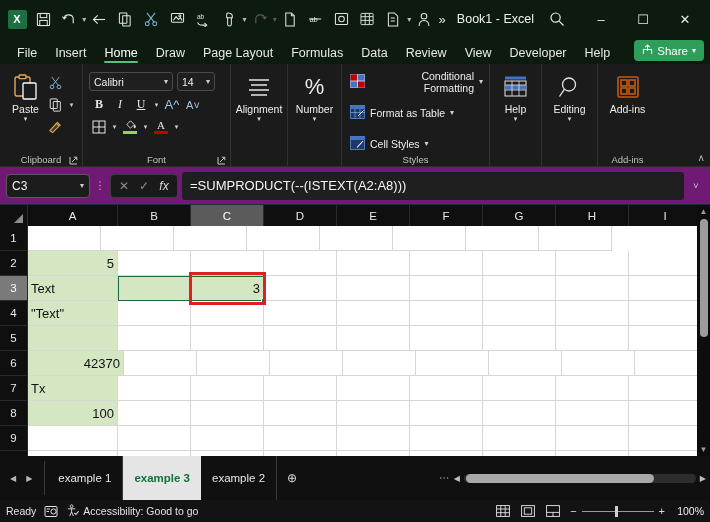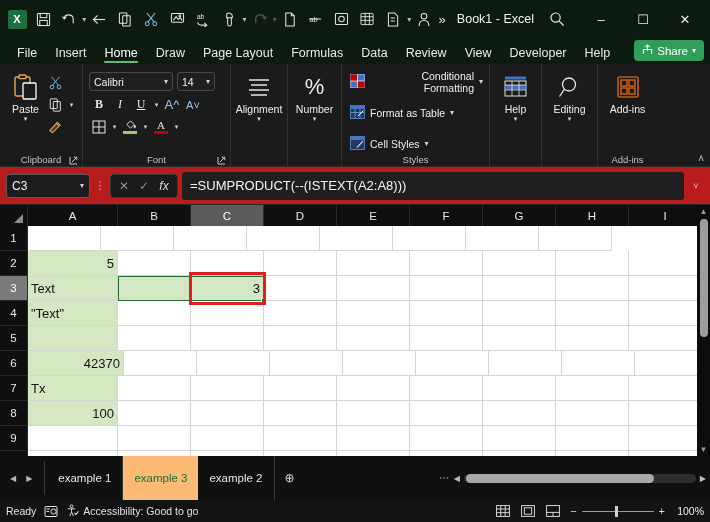--- a/index.html
+++ b/index.html
@@ -96,21 +96,21 @@
     width: 38px; height: 19px; border: 1px solid #4a4a4a; border-radius: 3px; background: #1f1f1f;
     color: #f0f0f0; font-size: 10.5px; display: flex; align-items: center; padding: 0 4px;
     justify-content: space-between; margin-left: 4px;
   }
   .styles-list { display: flex; flex-direction: column; gap: 14px; padding-top: 3px; text-align: right; }
   .style-item { display: flex; align-items: center; gap: 5px; color: #ededed; font-size: 10.5px; height: 17px;}
   .ribbon-collapse { position: absolute; right: 6px; bottom: 2px; color: #cfcfcf; font-size: 10px; }
 
   
   .formula-row {
-    flex: 0 0 38px; background: #b91c1c; display: flex; align-items: center;
+    flex: 0 0 38px; background: #701a75; display: flex; align-items: center;
     padding: 0 6px; gap: 4px; border-bottom: 1px solid #2b2b2b;
   }
   .namebox {
     width: 84px; height: 24px; border: 1px solid #5a5a5a; border-radius: 4px; background: #1c1c1c;
     color: #f2f2f2; font-size: 12px; display: flex; align-items: center; justify-content: space-between;
     padding: 0 5px;
   }
   .fb-dots { color: #bdbdbd; font-size: 11px; width: 12px; text-align: center; }
   .fb-icons {
     display: flex; align-items: center; gap: 2px; height: 24px;
@@ -181,21 +181,21 @@
   
   .sheetbar {
     flex: 0 0 24px; background: #101010; display: flex; align-items: stretch; position: relative;
   }
   .nav-arrows { display: flex; align-items: center; gap: 10px; padding: 0 10px; color: #b6b6b6; font-size: 8px;}
   .tab-div { width: 1px; background: #3a3a3a; margin: 5px 2px; }
   .stab {
     display: flex; align-items: center; padding: 16px 11px; font-size: 11.5px; color: #e6e6e6;
     border-right: 1px solid #3a3a3a;
   }
-  .stab.active { background: #fdba74; color: #13713c; font-weight: normal; border-right: none; }
+  .stab.active { background: #e5e5e5; color: #13713c; font-weight: bold; border-right: none; }
   .add-sheet { display: flex; align-items: center; padding: 0 10px; color: #d8d8d8; font-size: 12px; }
   .hscroll-area { margin-left: auto; display: flex; align-items: center; gap: 4px; padding-right: 4px; }
   .h-dots { color: #bfbfbf; font-size: 10px; letter-spacing: 0; writing-mode: vertical-rl; }
   .hs-arrow { color: #bdbdbd; font-size: 8px; }
   .hs-track { width: 232px; height: 9px; background: #2d2d2d; border-radius: 5px; position: relative; }
   .hs-thumb { position: absolute; left: 2px; top: 0; height: 9px; width: 188px; background: #a8a8a8; border-radius: 5px; }
 
   
   .statusbar {
     flex: 0 0 22px; background: #131313; display: flex; align-items: center;

